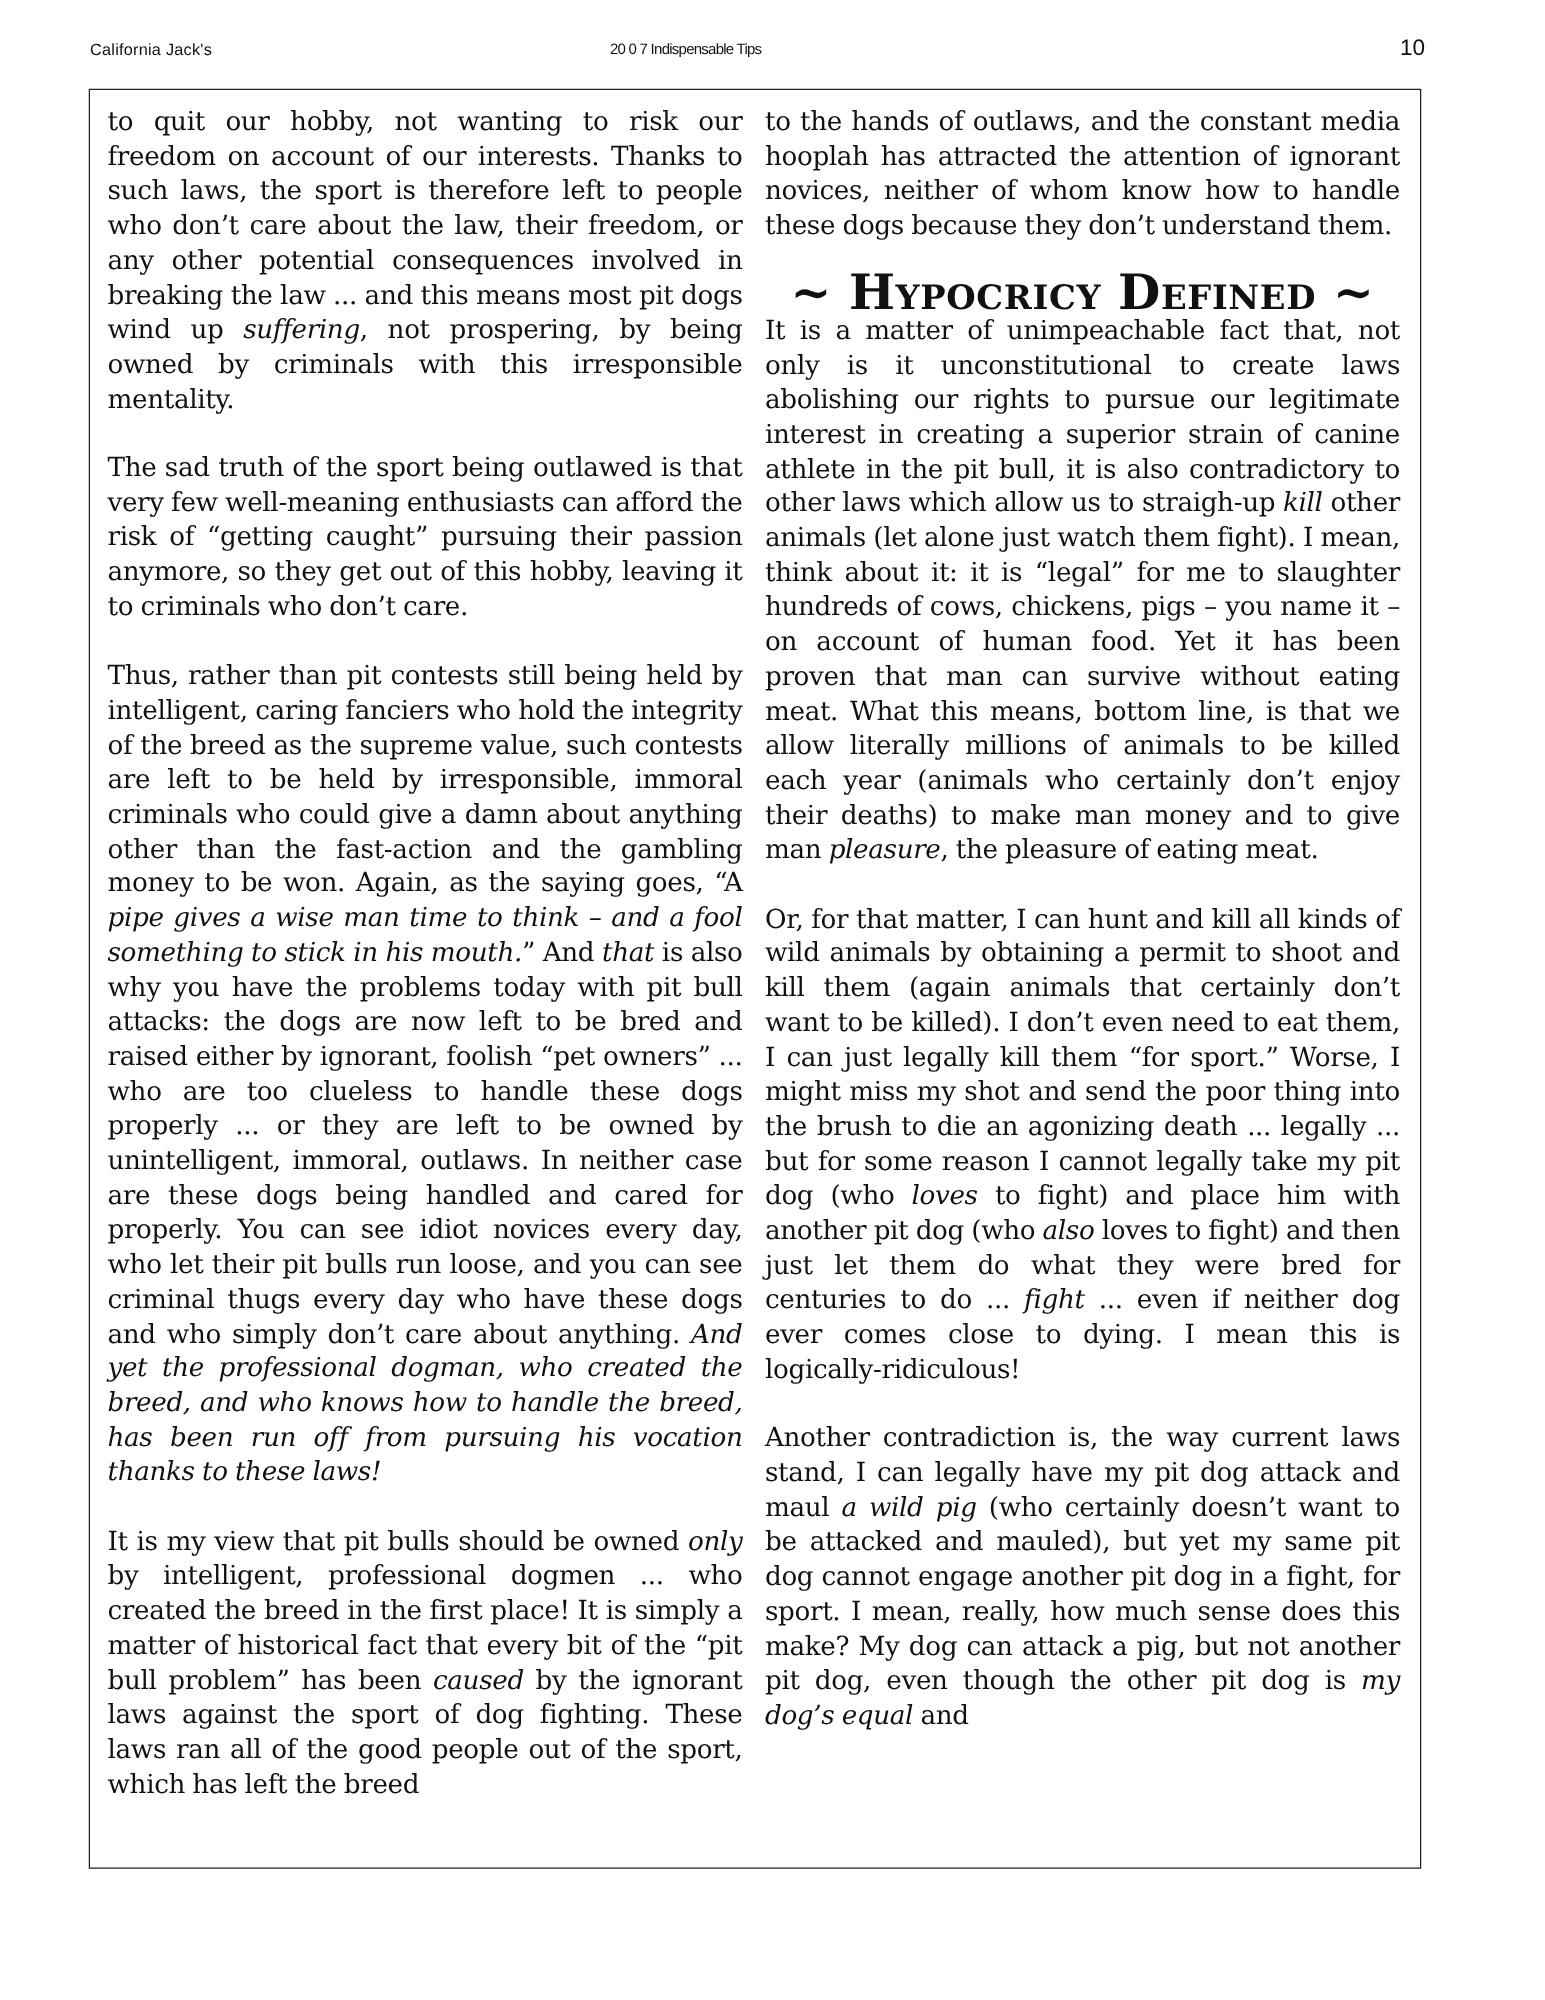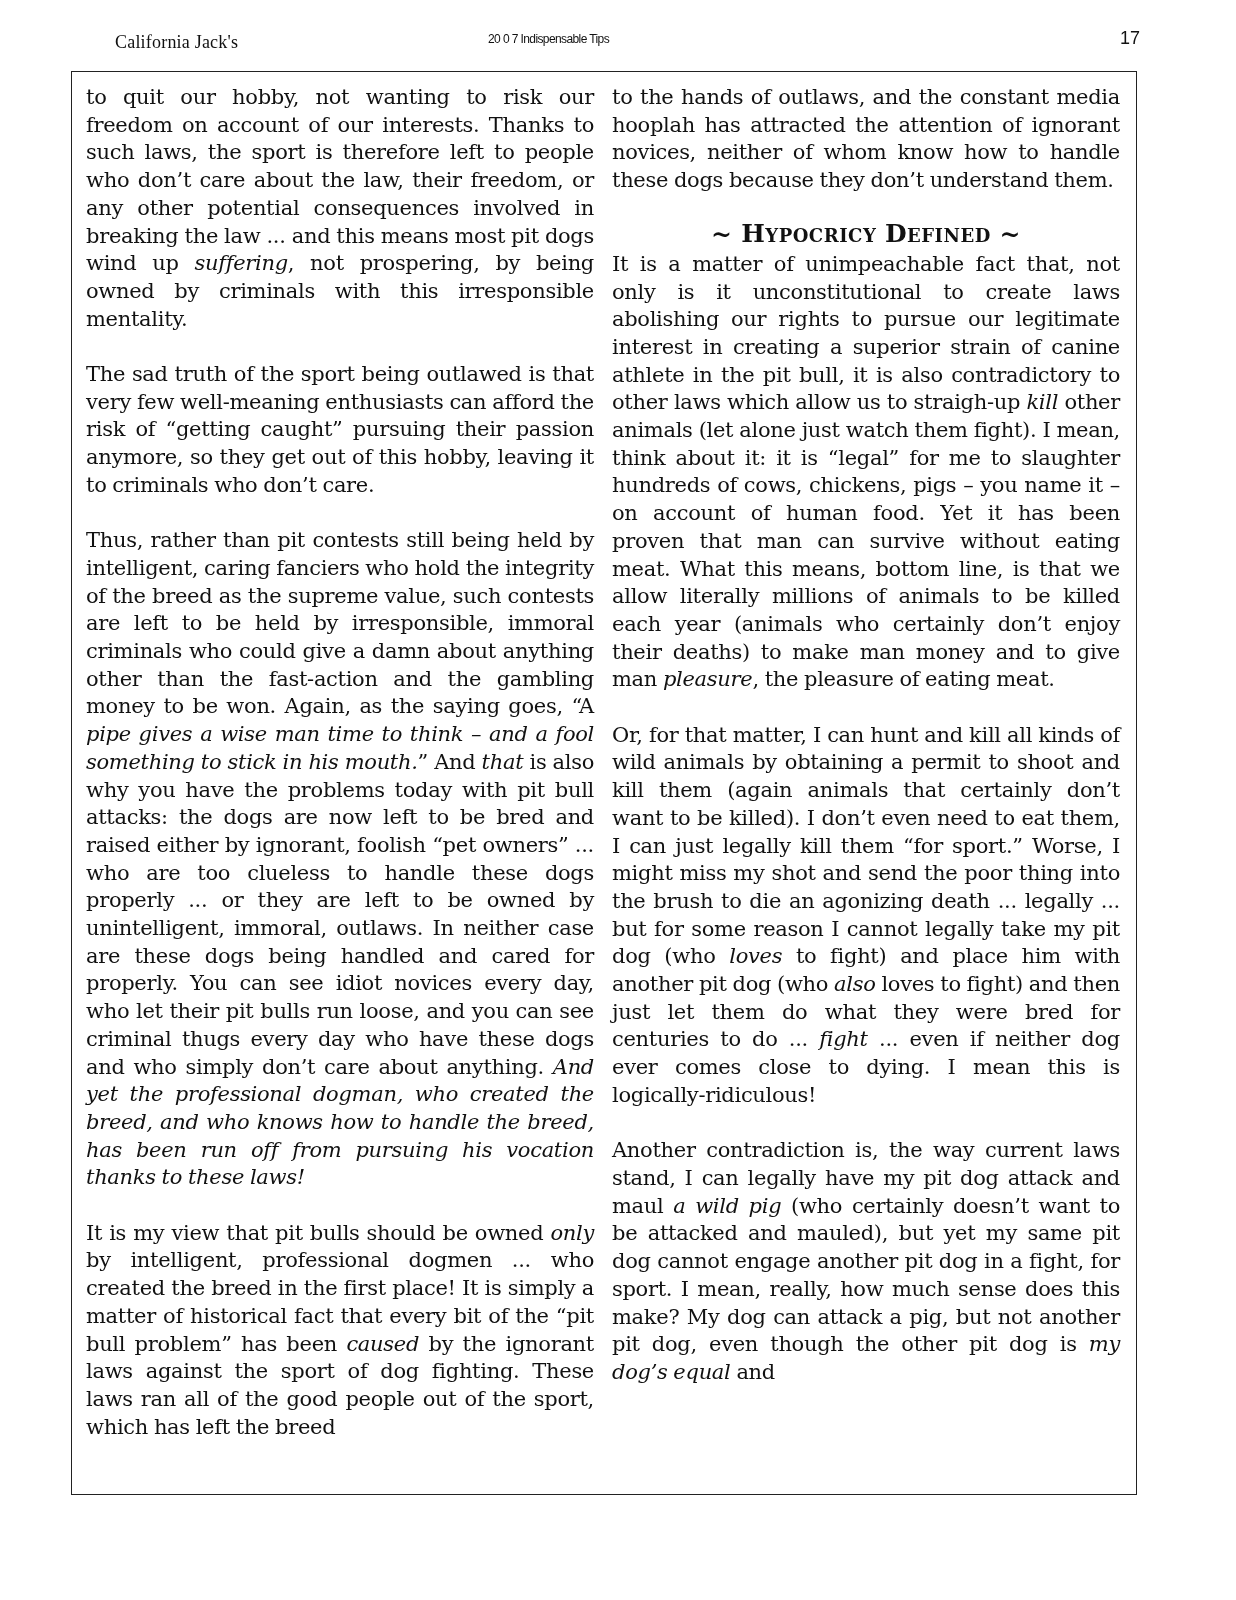--- a/index.html
+++ b/index.html
@@ -18,24 +18,23 @@
       position: absolute;
       top: 30px;
       left: 72px;
       width: 1068px;
       height: 32px;
     }
     .header-left {
       position: absolute;
       left: 0;
       top: 2px;
-      font-family: Liberation Serif, serif;
-      font-size: 18px;
+      font-family: Liberation Sans, sans-serif;
+      font-size: 13px;
       letter-spacing: 0.2px;
-      margin-left: 43px;
     }
     .header-center {
       position: absolute;
       left: 416px;
       top: 2px;
       font-family: "Liberation Sans", sans-serif;
       font-size: 12px;
       letter-spacing: -0.6px;
     }
     .header-right {
@@ -66,36 +65,36 @@
       word-spacing: -0.5px;
     }
     .col-left { left: 86px; }
     .col-right { left: 612px; }
     .para { margin: 0 0 27.7px 0; }
     .para.last { margin-bottom: 0; }
     .para em { }
     .section-heading {
       text-align: center;
       font-family: "DejaVu Serif", serif;
-      font-size: 25px;
+      font-size: 39px;
       line-height: 34px;
       margin: 0;
       letter-spacing: 0.5px;
       font-variant: small-caps;
       padding-top: 22px;
       padding-bottom: 0px;
     }
   </style>
 </head>
 <body>
 
 <header class="page-header">
   <span class="header-left">California Jack's</span>
   <span class="header-center">20 0 7 Indispensable Tips</span>
-  <span class="header-right">17</span>
+  <span class="header-right">10</span>
 </header>
 
 <div class="frame"></div>
 
 <div class="column col-left">
     <p class="para"><span>to quit our hobby, not wanting to risk our freedom on account of our interests. Thanks to such laws, the sport is therefore left to people who don’t care about the law, their freedom, or any other potential consequences involved in breaking the law ... and this means most pit dogs wind up </span><em>suffering</em><span>, not prospering, by being owned by criminals with this irresponsible mentality.</span></p>
     <p class="para"><span>The sad truth of the sport being outlawed is that very few well-meaning enthusiasts can afford the risk of “getting caught” pursuing their passion anymore, so they get out of this hobby, leaving it to criminals who don’t care.</span></p>
     <p class="para"><span>Thus, rather than pit contests still being held by intelligent, caring fanciers who hold the integrity of the breed as the supreme value, such contests are left to be held by irresponsible, immoral criminals who could give a damn about anything other than the fast-action and the gambling money to be won. Again, as the saying goes, “A </span><em>pipe gives a wise man time to think – and a fool something to stick in his mouth.</em><span>” And </span><em>that</em><span> is also why you have the problems today with pit bull attacks: the dogs are now left to be bred and raised either by ignorant, foolish “pet owners” ... who are too clueless to handle these dogs properly ... or they are left to be owned by unintelligent, immoral, outlaws. In neither case are these dogs being handled and cared for properly. You can see idiot novices every day, who let their pit bulls run loose, and you can see criminal thugs every day who have these dogs and who simply don’t care about anything. </span><em>And yet the professional dogman, who created the breed, and who knows how to handle the breed, has been run off from pursuing his vocation thanks to these laws!</em></p>
     <p class="para last"><span>It is my view that pit bulls should be owned </span><em>only</em><span> by intelligent, professional dogmen ... who created the breed in the first place! It is simply a matter of historical fact that every bit of the “pit bull problem” has been </span><em>caused</em><span> by the ignorant laws against the sport of dog fighting. These laws ran all of the good people out of the sport, which has left the breed</span></p>
   </div>

